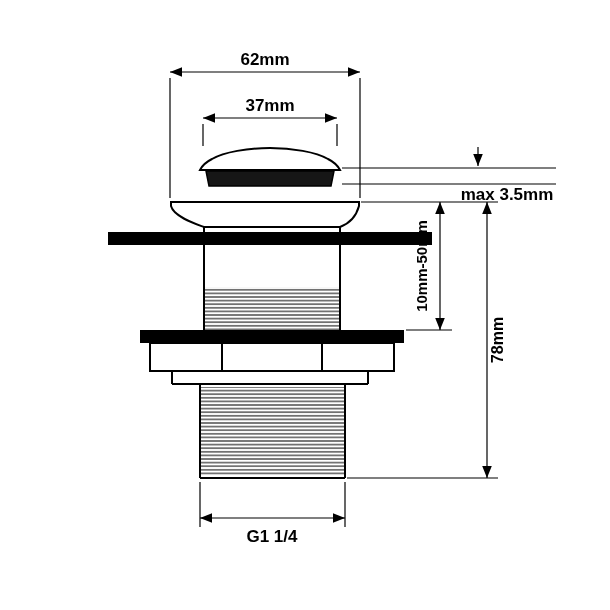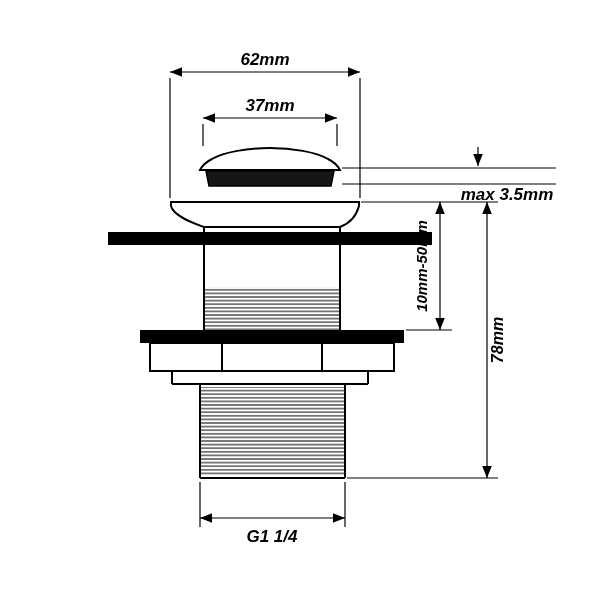--- a/index.html
+++ b/index.html
@@ -4,21 +4,20 @@
 <style>
   html, body {
     margin: 0;
     padding: 0;
     background: #ffffff;
   }
   .canvas-wrap {
     width: 610px;
     height: 610px;
     background: #ffffff;
-    font-style: italic;
   }
   svg text {
     font-family: "Liberation Sans", sans-serif;
     font-weight: 700;
     fill: #000000;
   }
   .fs17 { font-size: 17px; }
   .fs16 { font-size: 16px; }
   .fs15 { font-size: 15px; }
   .dim  { stroke: #000; stroke-width: 1.2; fill: none; }

